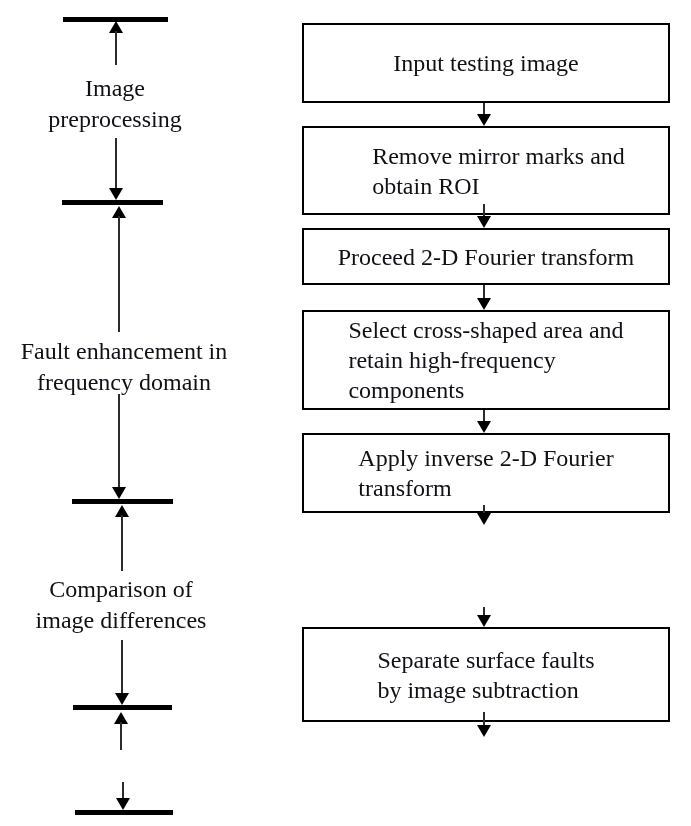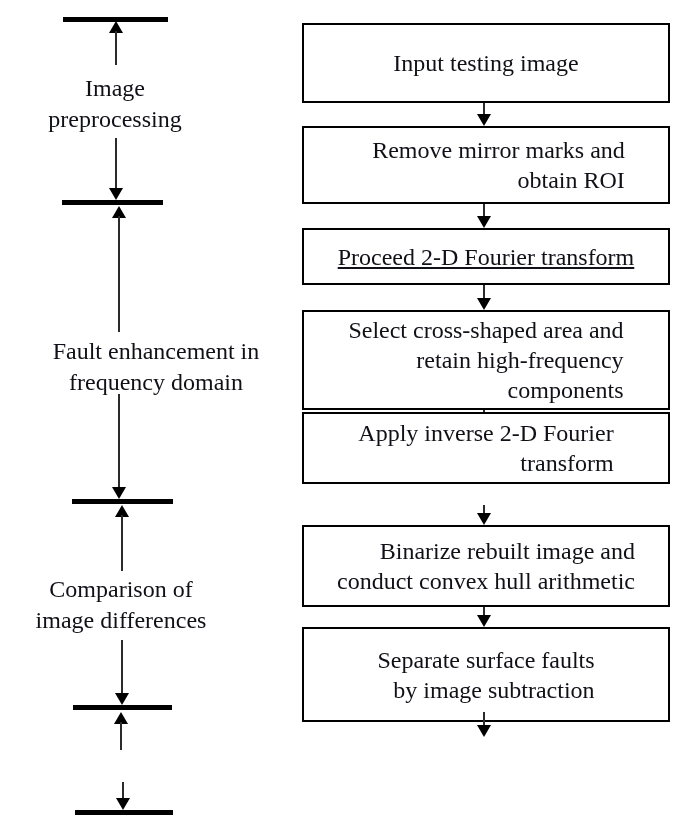--- a/index.html
+++ b/index.html
@@ -62,21 +62,21 @@
     left: 302px;
     width: 368px;
     box-sizing: border-box;
     border: 2px solid #000000;
     background: #ffffff;
     display: flex;
     align-items: center;
     justify-content: center;
   }
   .step-text {
-    text-align: right;
+    text-align: left;
     font-size: 24px;
     line-height: 30px;
     white-space: pre-line;
     padding: 0 6px;
   }
 </style>
 </head>
 <body>
 
 <div class="canvas">
@@ -95,21 +95,21 @@
 preprocessing</div>
   <div class="varrow down" style="left:109px; top:138px; height:62px;">
     <div class="stem"></div>
     <div class="head"></div>
   </div>
 
   <div class="varrow up" style="left:112px; top:206px; height:126px;">
     <div class="head"></div>
     <div class="stem"></div>
   </div>
-  <div class="phase-label" style="left:0px; top:336px;padding-left:32px;">Fault enhancement in
+  <div class="phase-label" style="left:0px; top:336px;">Fault enhancement in
 frequency domain</div>
   <div class="varrow down" style="left:112px; top:394px; height:105px;">
     <div class="stem"></div>
     <div class="head"></div>
   </div>
 
   <div class="varrow up" style="left:115px; top:505px; height:66px;">
     <div class="head"></div>
     <div class="stem"></div>
   </div>
@@ -130,60 +130,56 @@
   </div>
 
   <div class="step-box" style="top:23px; height:80px;">
     <span class="step-text">Input testing image</span>
   </div>
   <div class="varrow down" style="left:477px; top:103px; height:23px;">
     <div class="stem"></div>
     <div class="head"></div>
   </div>
 
-  <div class="step-box" style="top:126px; height:78px;padding-left:25px;">
+  <div class="step-box" style="top:126px; height:89px;padding-left:25px;">
     <span class="step-text">Remove mirror marks and
 obtain ROI</span>
   </div>
   <div class="varrow down" style="left:477px; top:204px; height:24px;">
     <div class="stem"></div>
     <div class="head"></div>
   </div>
 
-  <div class="step-box" style="top:228px; height:57px;text-decoration:underline;">
+  <div class="step-box" style="top:228px; height:57px;">
     <span class="step-text">Proceed 2-D Fourier transform</span>
   </div>
   <div class="varrow down" style="left:477px; top:285px; height:25px;">
     <div class="stem"></div>
     <div class="head"></div>
   </div>
 
   <div class="step-box" style="top:310px; height:100px;">
     <span class="step-text">Select cross-shaped area and
 retain high-frequency
 components</span>
   </div>
   <div class="varrow down" style="left:477px; top:410px; height:23px;">
     <div class="stem"></div>
     <div class="head"></div>
   </div>
 
-  <div class="step-box" style="top:412px; height:72px;">
+  <div class="step-box" style="top:433px; height:80px;">
     <span class="step-text">Apply inverse 2-D Fourier
 transform</span>
   </div>
   <div class="varrow down" style="left:477px; top:505px; height:20px;">
     <div class="stem"></div>
     <div class="head"></div>
   </div>
 
-  <div class="step-box" style="top:525px; height:82px;">
-    <span class="step-text">Binarize rebuilt image and
-conduct convex hull arithmetic</span>
-  </div>
   <div class="varrow down" style="left:477px; top:607px; height:20px;">
     <div class="stem"></div>
     <div class="head"></div>
   </div>
 
   <div class="step-box" style="top:627px; height:95px;">
     <span class="step-text">Separate surface faults
 by image subtraction</span>
   </div>
   <div class="varrow down" style="left:477px; top:712px; height:25px;">

